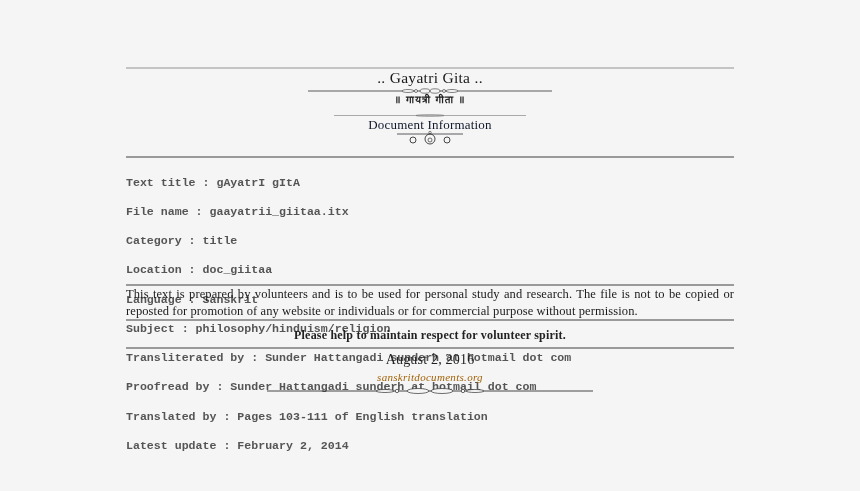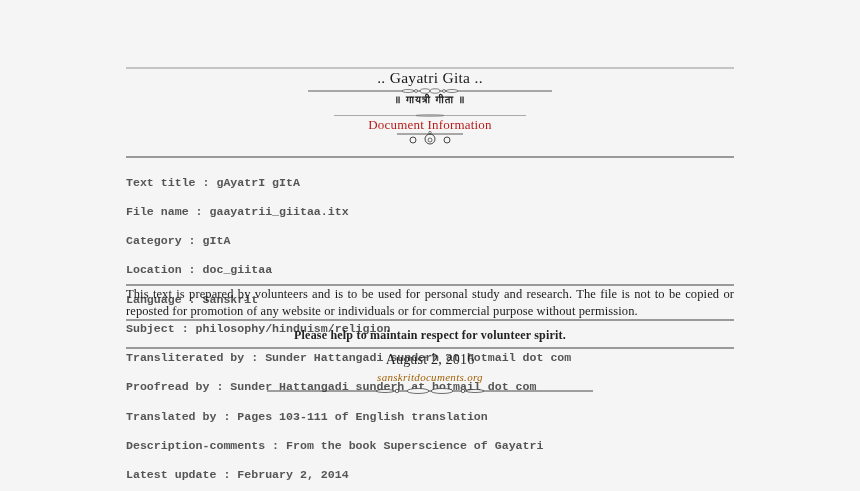--- a/index.html
+++ b/index.html
@@ -22,21 +22,21 @@
     .rule.light { background: #c4c4c4; height: 2px; }
     .serif { font-family: "Liberation Serif", "DejaVu Serif", serif; }
     .center-text {
       position: absolute;
       left: 126px; width: 608px;
       text-align: center;
       white-space: nowrap;
     }
     .title { top: 69px; font-size: 15.5px; letter-spacing: 0.3px; color: #1a1a1a; }
     .deva { top: 92px; font-size: 10px; font-weight: bold; letter-spacing: 1px; color: #222; font-family: "DejaVu Sans", sans-serif; }
-    .docinfo { top: 117px; font-size: 13px; letter-spacing: 0.2px; color: #b91c1c; }
+    .docinfo { top: 117px; font-size: 13px; letter-spacing: 0.2px; color: #0f172a; }
     .ornament { position: absolute; }
     .mono-block {
       position: absolute;
       left: 126px; top: 158px;
       font-family: "Liberation Mono", "DejaVu Sans Mono", monospace;
       font-size: 11.6px;
       line-height: 9.75px;
       color: #555;
       white-space: pre;
       letter-spacing: 0px;
@@ -92,28 +92,27 @@
     <circle cx="35" cy="10" r="2" fill="none" stroke="#333" stroke-width="0.7"></circle>
     <circle cx="35" cy="2.5" r="1.2" fill="none" stroke="#333" stroke-width="0.6"></circle>
     <circle cx="52" cy="10" r="3" fill="none" stroke="#333" stroke-width="0.9"></circle>
   </svg>
 
   <div class="rule" style="left:126px; top:156px; width:608px;"></div>
 
   <div class="mono-block">
     <span class="mono-line">Text title : gAyatrI gItA</span>
     <span class="mono-line">File name : gaayatrii_giitaa.itx</span>
-    <span class="mono-line">Category : gItA</span>
+    <span class="mono-line">Category : title</span>
     <span class="mono-line">Location : doc_giitaa</span>
     <span class="mono-line">Language : Sanskrit</span>
     <span class="mono-line">Subject : philosophy/hinduism/religion</span>
     <span class="mono-line">Transliterated by : Sunder Hattangadi sunderh at hotmail dot com</span>
     <span class="mono-line">Proofread by : Sunder Hattangadi sunderh at hotmail dot com</span>
     <span class="mono-line">Translated by : Pages 103-111 of English translation</span>
-    <span class="mono-line">Description-comments : From the book Superscience of Gayatri</span>
     <span class="mono-line">Latest update : February 2, 2014</span>
     
     
   </div>
 
   <div class="rule" style="left:126px; top:284px; width:608px;"></div>
 
   <div class="notice">This text is prepared by volunteers and is to be used for personal study and research.  The file is not to be copied or reposted for promotion of any website or individuals or for commercial purpose without permission.</div>
 
   <div class="rule" style="left:126px; top:319px; width:608px;"></div>

